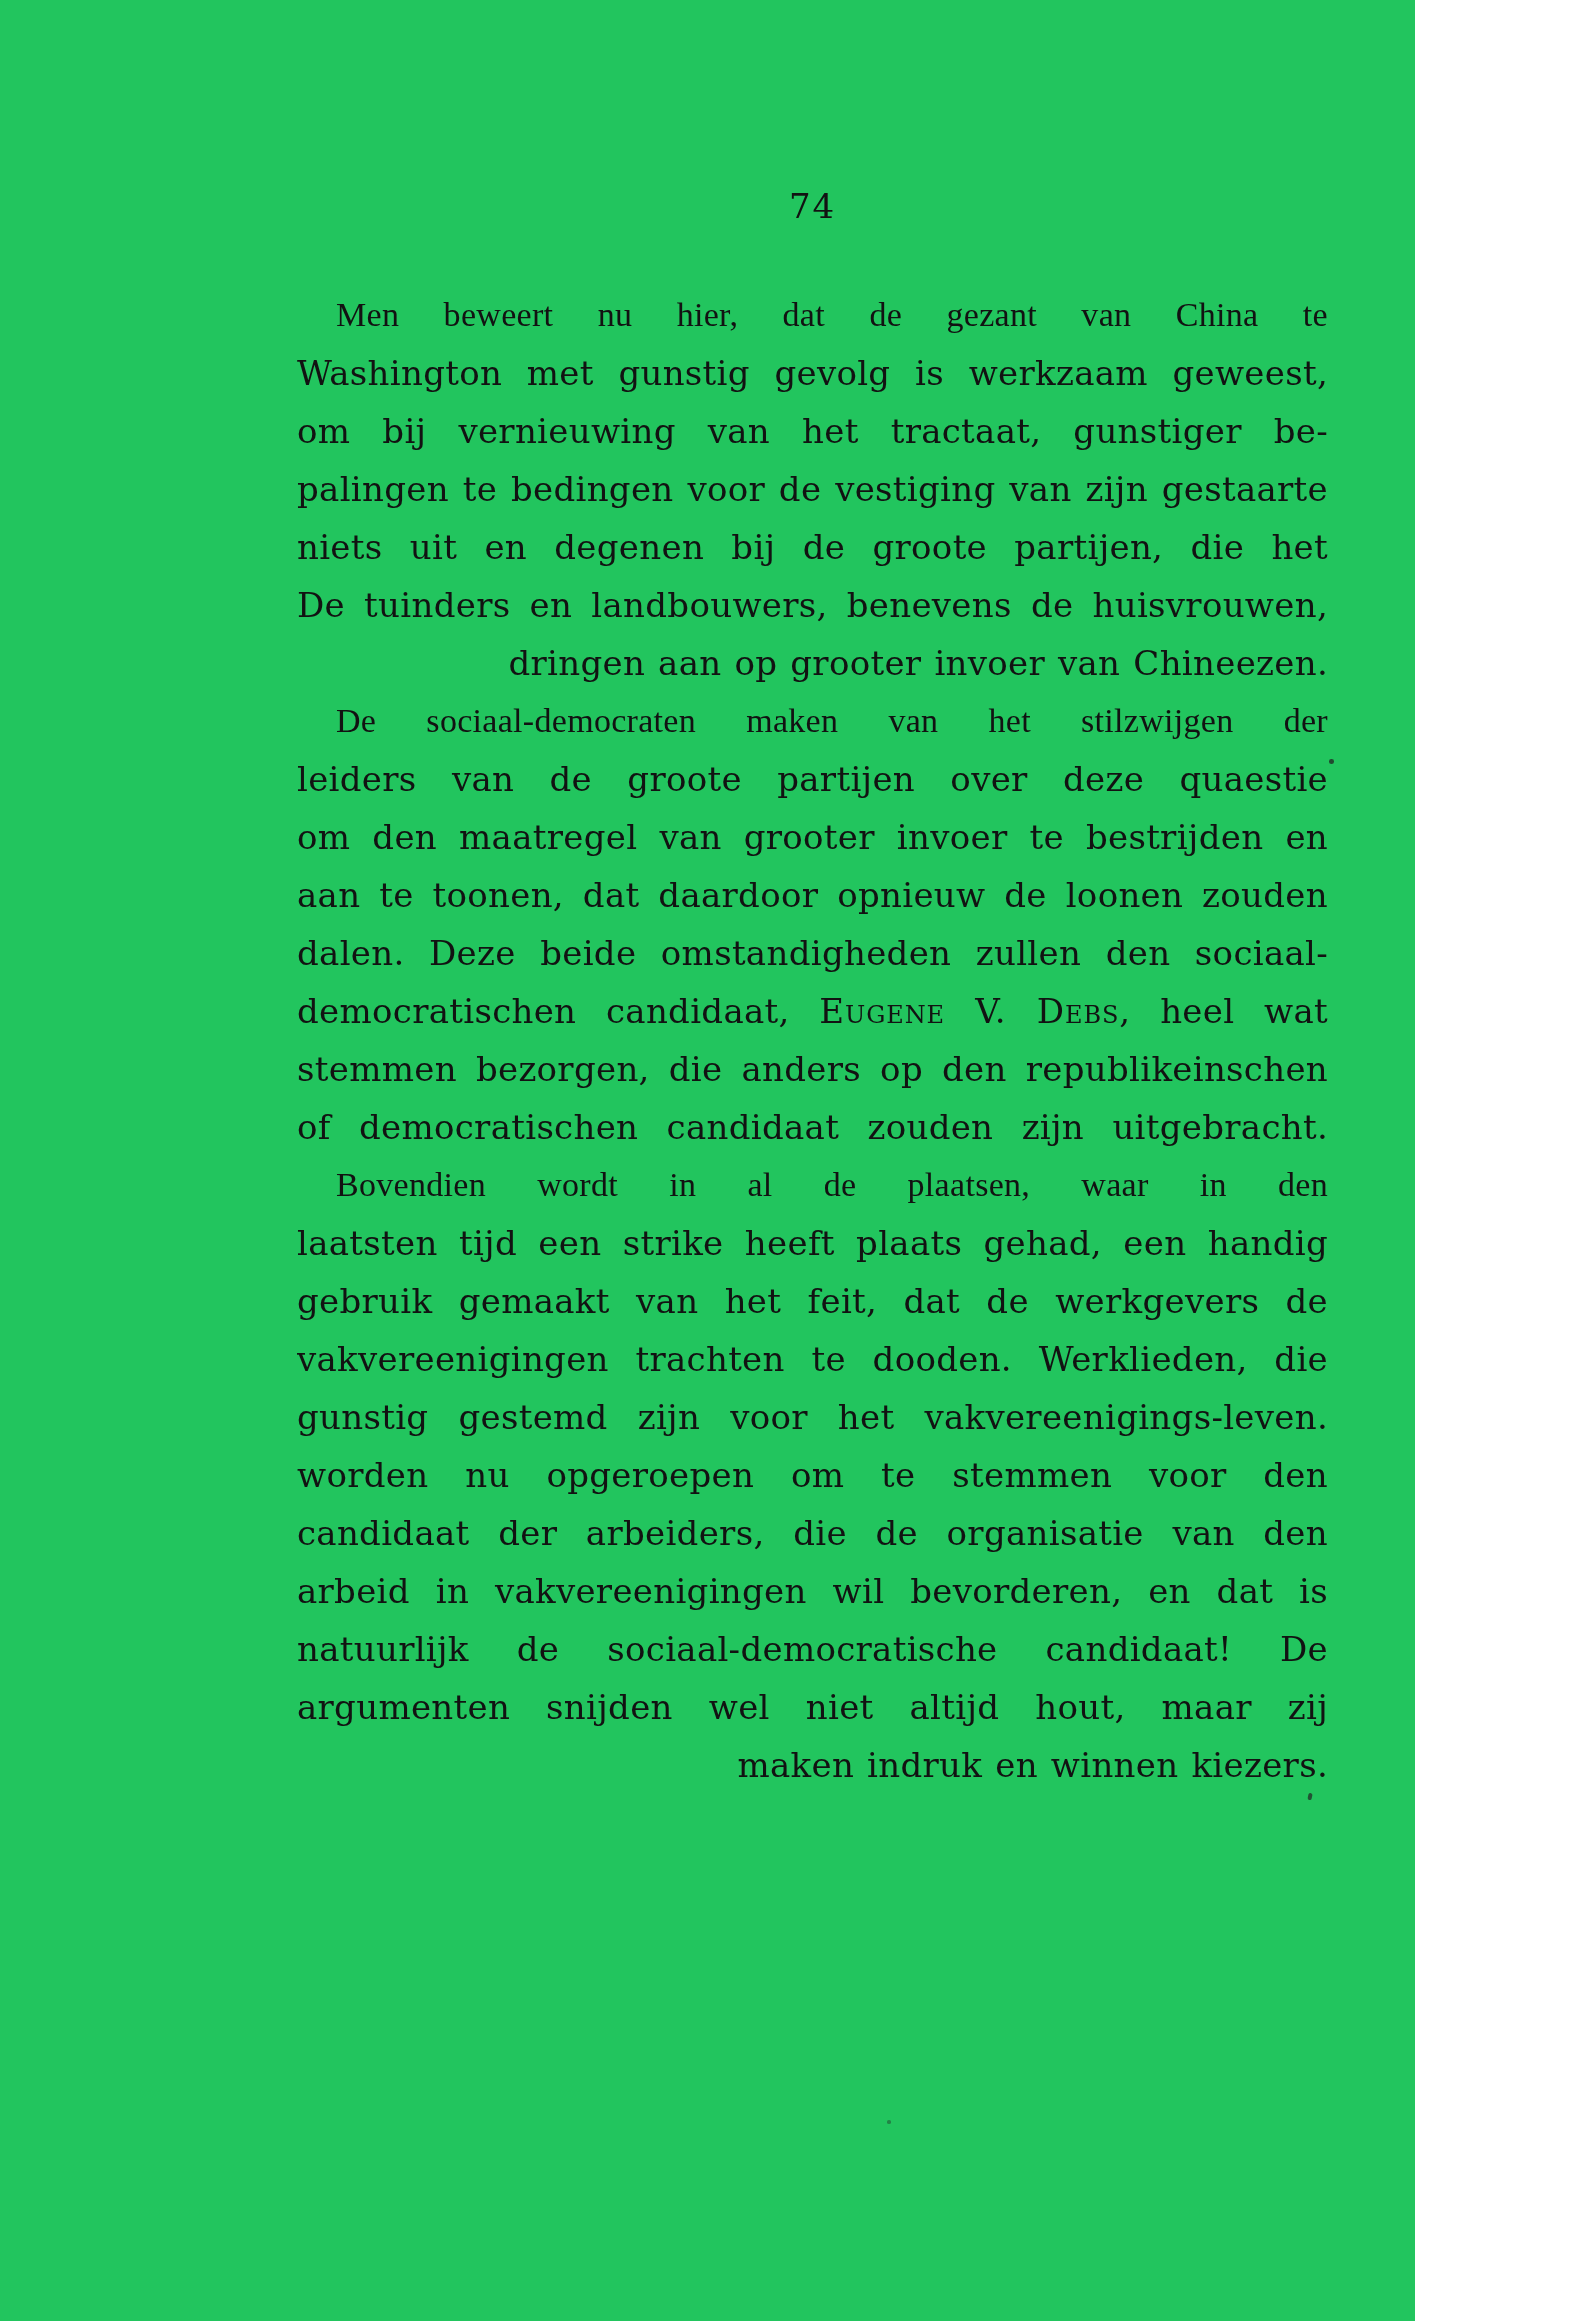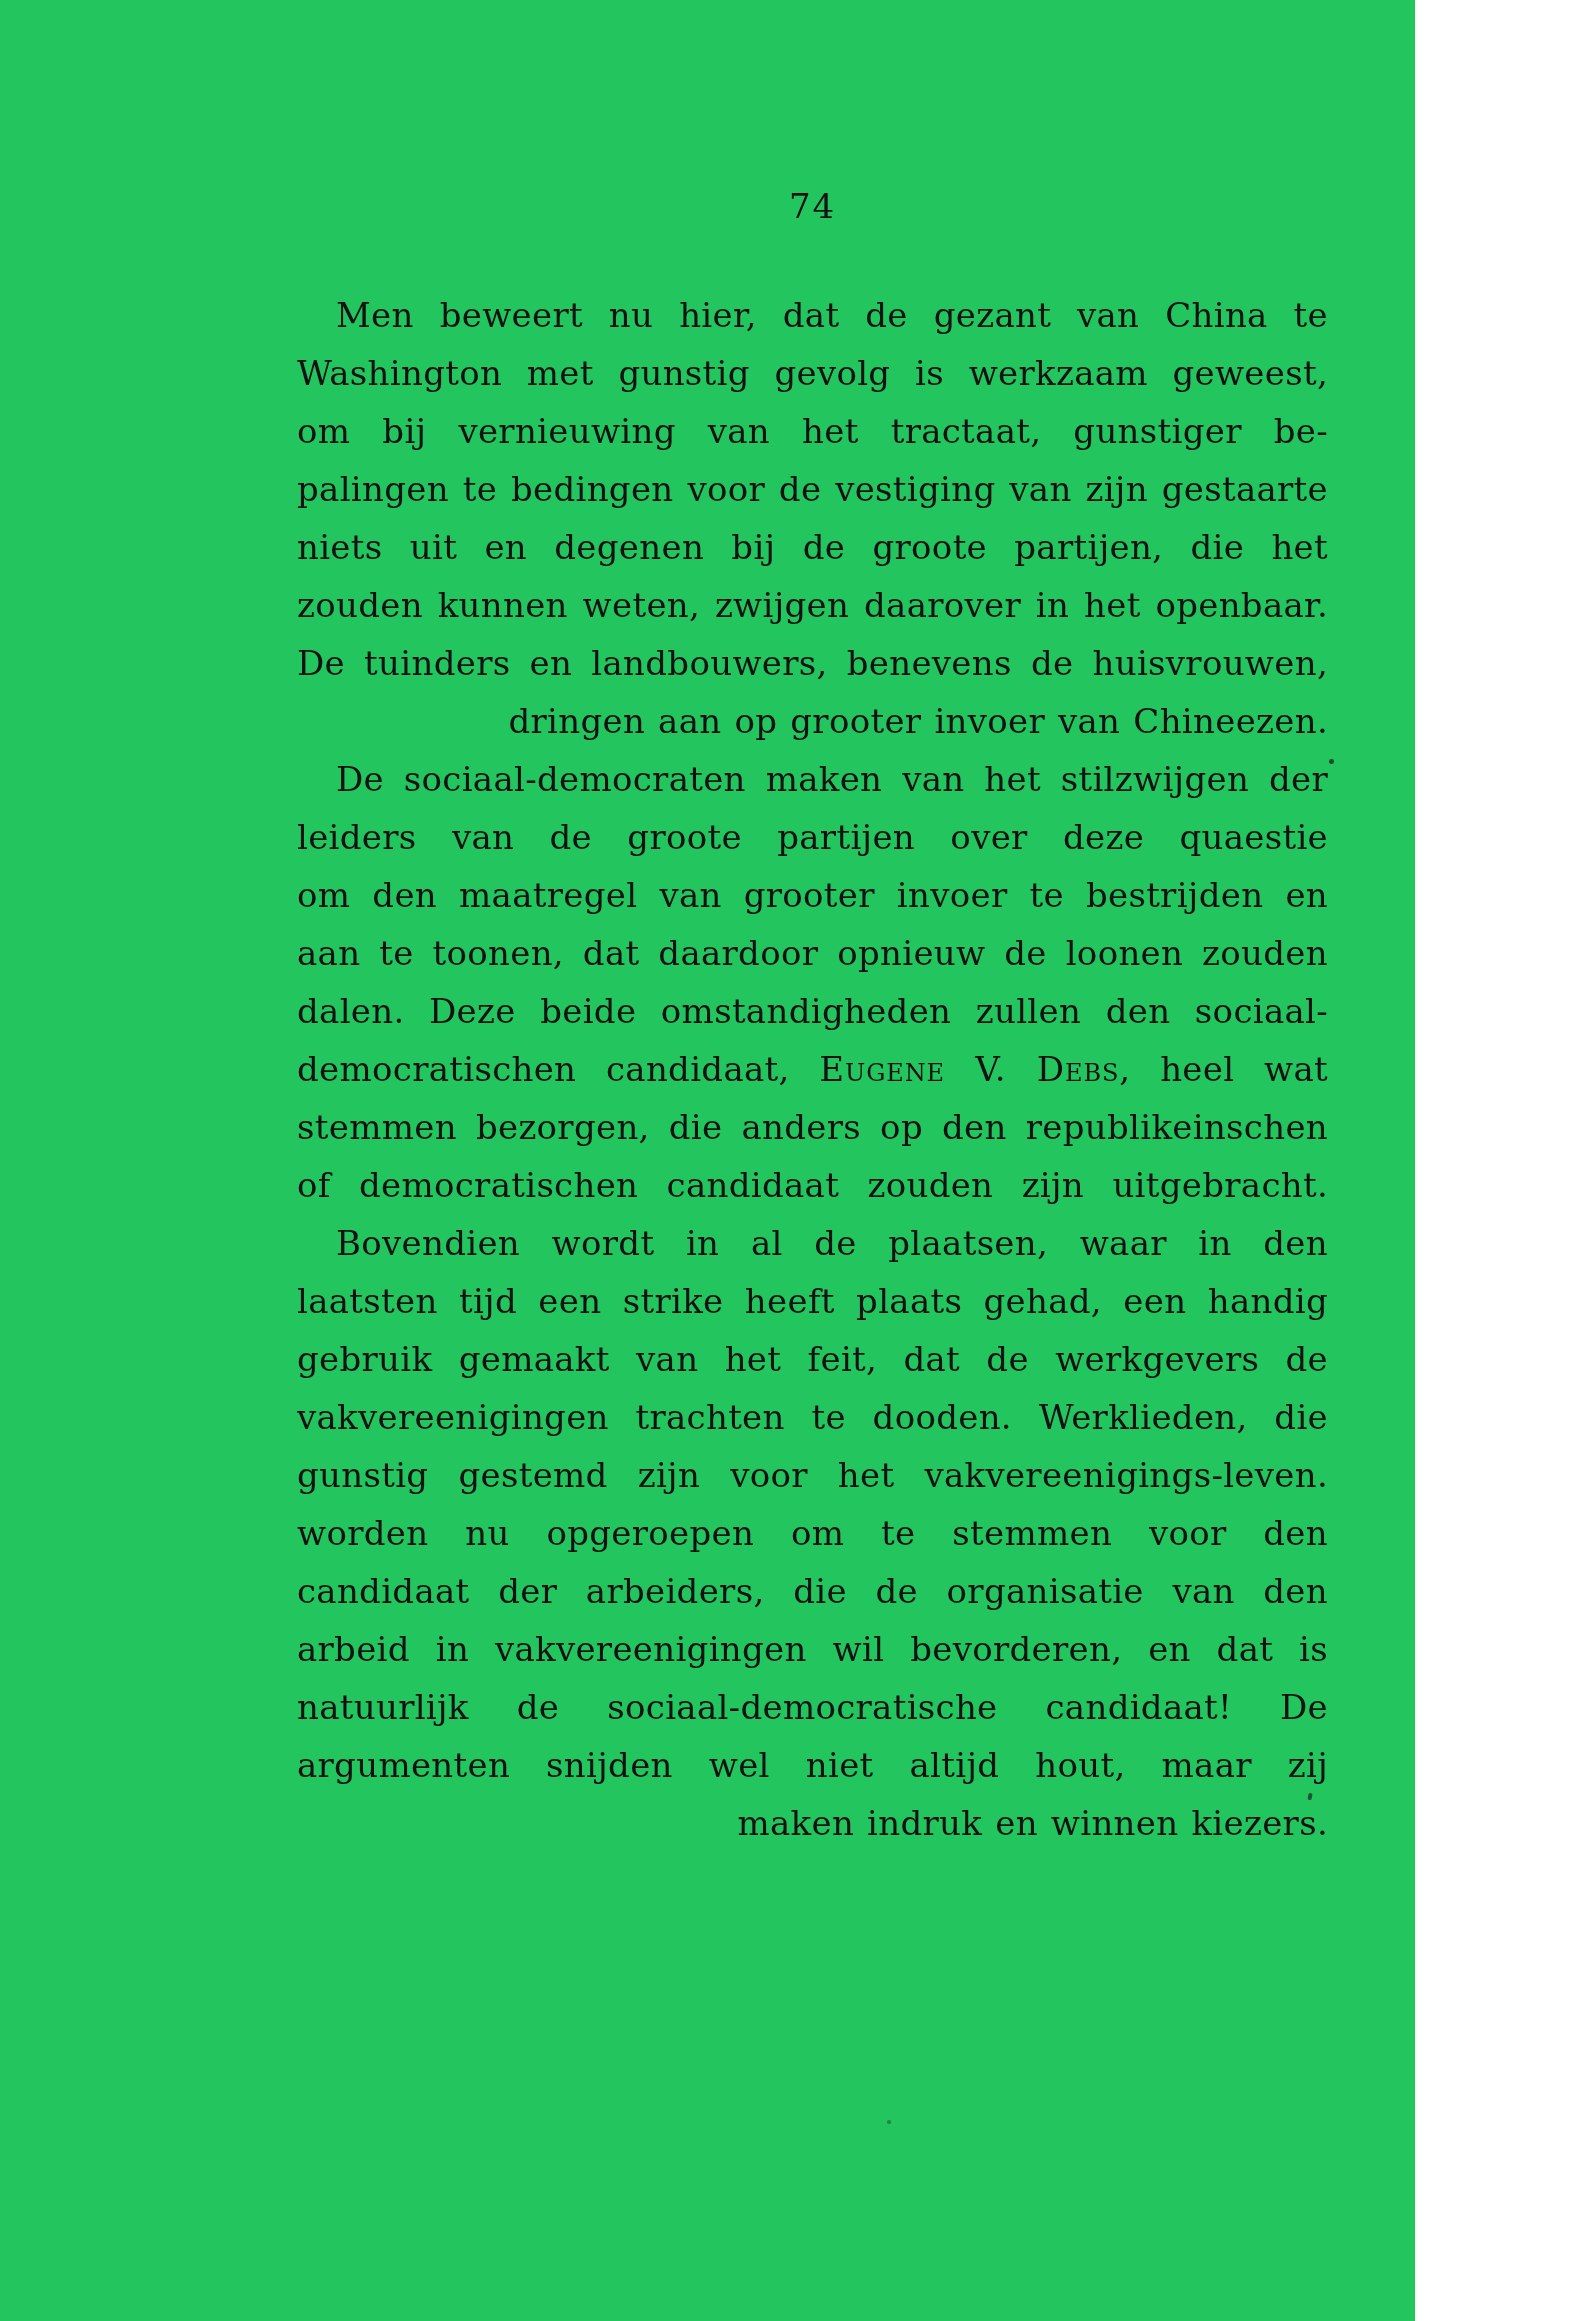--- a/index.html
+++ b/index.html
@@ -50,20 +50,21 @@
     height: 0;
   }
   .line.ragged {
     text-align: right;
   }
   .line.ragged::after {
     content: none;
   }
   .line.indent {
     text-indent: 39px;
+    font-family: Liberation Serif, serif;
   }
   .smallcaps {
     font-variant: small-caps;
     letter-spacing: 0.9px;
   }
   .speck {
     position: absolute;
     background: #222;
     border-radius: 50%;
   }
@@ -77,21 +78,20 @@
 
 <div class="page">
   <div class="page-number">74</div>
 
   <div class="text-block" id="text-block">
       <div class="line indent">Men beweert nu hier, dat de gezant van China te</div>
       <div class="line">Washington met gunstig gevolg is werkzaam geweest,</div>
       <div class="line">om bij vernieuwing van het tractaat, gunstiger be-</div>
       <div class="line">palingen te bedingen voor de vestiging van zijn gestaarte</div>
       <div class="line">niets uit en degenen bij de groote partijen, die het</div>
-      <div class="line">zouden kunnen weten, zwijgen daarover in het openbaar.</div>
       <div class="line">De tuinders en landbouwers, benevens de huisvrouwen,</div>
       <div class="line ragged">dringen aan op grooter invoer van Chineezen.</div>
       <div class="line indent">De sociaal-democraten maken van het stilzwijgen der</div>
       <div class="line">leiders van de groote partijen over deze quaestie gebruik,</div>
       <div class="line">om den maatregel van grooter invoer te bestrijden en</div>
       <div class="line">aan te toonen, dat daardoor opnieuw de loonen zouden</div>
       <div class="line">dalen. Deze beide omstandigheden zullen den sociaal-</div>
       <div class="line">democratischen candidaat, <span class="smallcaps">Eugene V. Debs</span>, heel wat</div>
       <div class="line">stemmen bezorgen, die anders op den republikeinschen</div>
       <div class="line">of democratischen candidaat zouden zijn uitgebracht.</div>

